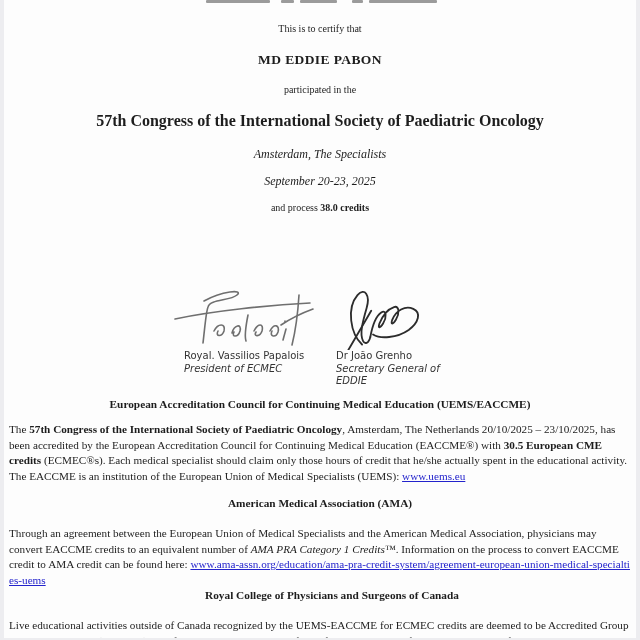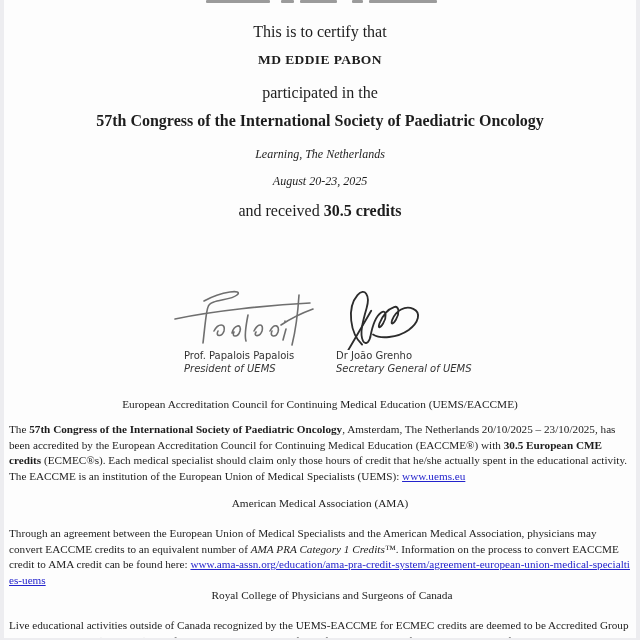--- a/index.html
+++ b/index.html
@@ -7,27 +7,27 @@
     width:640px; height:640px; position:relative; overflow:hidden;
     background:#ededf0;
     font-family:"Liberation Serif", serif;
     color:#1d1d1d;
   }
   .page {
     position:absolute; left:4px; right:4px; top:0; bottom:2px;
     background:#fdfdfd; overflow:hidden;
   }
   .abs { position:absolute; left:0; right:0; text-align:center; margin:0; }
-  .sm   { font-size:16px; }
+  .sm   { font-size:10px; }
   .name { font-size:13.5px; font-weight:bold; letter-spacing:.4px; }
   .title{ font-size:16px;   font-weight:bold; }
   .it   { font-style:italic; font-size:12px; }
   .heading {
     position:absolute; left:0; right:0; margin:0; text-align:center;
-    font-size:11.3px; font-weight:normal;
+    font-size:11.3px; font-weight:bold;
   }
   .para {
     position:absolute; left:50%; transform:translateX(-50%);
     width:622px; margin:0; text-align:left;
     font-size:11.2px; line-height:15.6px;
   }
   .para b { font-weight:bold; }
   .para i { font-style:italic;margin-top:40px; }
   .link { color:#2323cc; text-decoration:underline; cursor:pointer; word-break:break-all; }
   .sig-row {
@@ -54,53 +54,53 @@
     <div class="frag" style="left:277px; width:13px;"></div>
     <div class="frag" style="left:296px; width:37px;"></div>
     <div class="frag" style="left:348px; width:11px;"></div>
     <div class="frag" style="left:365px; width:68px;"></div>
   </div>
 
   <p class="abs sm" style="top:23px;">This is to certify that</p>
   <p class="abs name" style="top:52px;">MD EDDIE PABON</p>
   <p class="abs sm" style="top:84px;">participated in the</p>
   <p class="abs title" style="top:112px;">57th Congress of the International Society of Paediatric Oncology</p>
-  <p class="abs it" style="top:147px;">Learning, The Netherlands</p>
-  <p class="abs it" style="top:174px;">August 20-23, 2025</p>
-  <p class="abs sm" style="top:202px;"><span>and received </span><b>30.5 credits</b></p>
+  <p class="abs it" style="top:147px;">Amsterdam, The Specialists</p>
+  <p class="abs it" style="top:174px;">September 20-23, 2025</p>
+  <p class="abs sm" style="top:202px;"><span>and process </span><b>38.0 credits</b></p>
 
   <div class="sig-row">
     <div class="sig" style="width:152px;">
       <svg width="148" height="64" viewBox="0 0 148 64">
         <g fill="none" stroke="#6f6f6f" stroke-width="1.6" stroke-linecap="round">
           <path d="M36 15 C54 5 76 3 69 9 C62 15 42 13 40 21 C38 26 37 40 35 57"></path>
           <path d="M7 33 C44 25 102 19 142 17"></path>
           <path d="M46 45 C50 37 58 37 56 45 C54 51 47 51 50 45"></path>
           <path d="M64 47 C66 39 74 37 72 45 C70 52 63 51 66 46"></path>
           <path d="M80 29 C78 39 76 49 78 55"></path>
           <path d="M86 45 C90 37 96 37 94 45 C92 51 85 51 88 46"></path>
           <path d="M102 45 C106 37 112 39 110 46 C108 52 101 51 104 45"></path>
           <path d="M118 43 L115 54 M117 35 L117 36"></path>
           <path d="M131 9 C130 25 128 43 124 59"></path>
           <path d="M113 39 C122 33 134 27 145 23"></path>
         </g>
       </svg>
-      <div class="sig-name sig-pad">Prof. Papalois Papalois</div>
-      <div class="sig-role sig-pad">President of UEMS</div>
+      <div class="sig-name sig-pad">Royal. Vassilios Papalois</div>
+      <div class="sig-role sig-pad">President of ECMEC</div>
     </div>
     <div class="sig" style="width:136px;">
       <svg width="96" height="64" viewBox="0 0 96 70">
         <g fill="none" stroke="#2c2c2c" stroke-width="2" stroke-linecap="round">
           <path d="M24 64 C11 52 7 24 19 10 C27 1 33 10 29 24 C25 38 21 52 25 60 C27 64 31 63 33 56"></path>
           <path d="M33 56 C35 45 39 33 45 29 C51 25 51 35 47 41 C44 46 41 47 43 41 C47 31 53 25 59 23 C65 21 65 31 61 37 C58 42 55 43 57 37 C61 27 71 21 80 25 C89 29 86 40 75 48 C62 57 44 58 36 53"></path>
           <path d="M9 70 L34 27"></path>
         </g>
       </svg>
       <div class="sig-name">Dr João Grenho</div>
-      <div class="sig-role">Secretary General of UEMS</div>
+      <div class="sig-role">Secretary General of EDDIE</div>
     </div>
   </div>
 
   <h3 class="heading" style="top:398px;">European Accreditation Council for Continuing Medical Education (UEMS/EACCME)</h3>
   <p class="para" style="top:422px;"><span>The </span><b>57th Congress of the International Society of Paediatric Oncology</b><span>, Amsterdam, The Netherlands 20/10/2025 – 23/10/2025, has been accredited by the European Accreditation Council for Continuing Medical Education (EACCME®) with </span><b>30.5 European CME credits</b><span> (ECMEC®s). Each medical specialist should claim only those hours of credit that he/she actually spent in the educational activity. The EACCME is an institution of the European Union of Medical Specialists (UEMS): </span><a class="link">www.uems.eu</a></p>
 
   <h3 class="heading" style="top:497px;">American Medical Association (AMA)</h3>
   <p class="para" style="top:526px;"><span>Through an agreement between the European Union of Medical Specialists and the American Medical Association, physicians may convert EACCME credits to an equivalent number of </span><i>AMA PRA Category 1 Credits™</i><span>. Information on the process to convert EACCME credit to AMA credit can be found here: </span><a class="link">www.ama-assn.org/education/ama-pra-credit-system/agreement-european-union-medical-specialties-uems</a></p>
 
   <h3 class="heading" style="top:589px;margin-left:24px;">Royal College of Physicians and Surgeons of Canada</h3>

